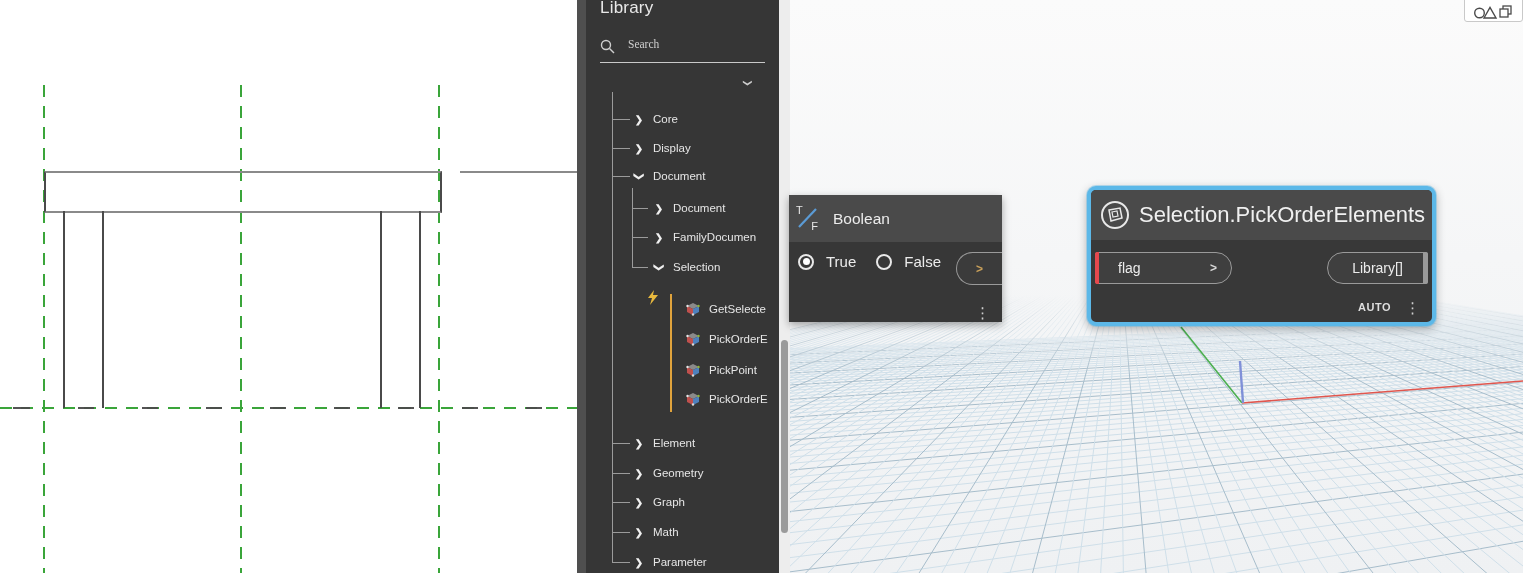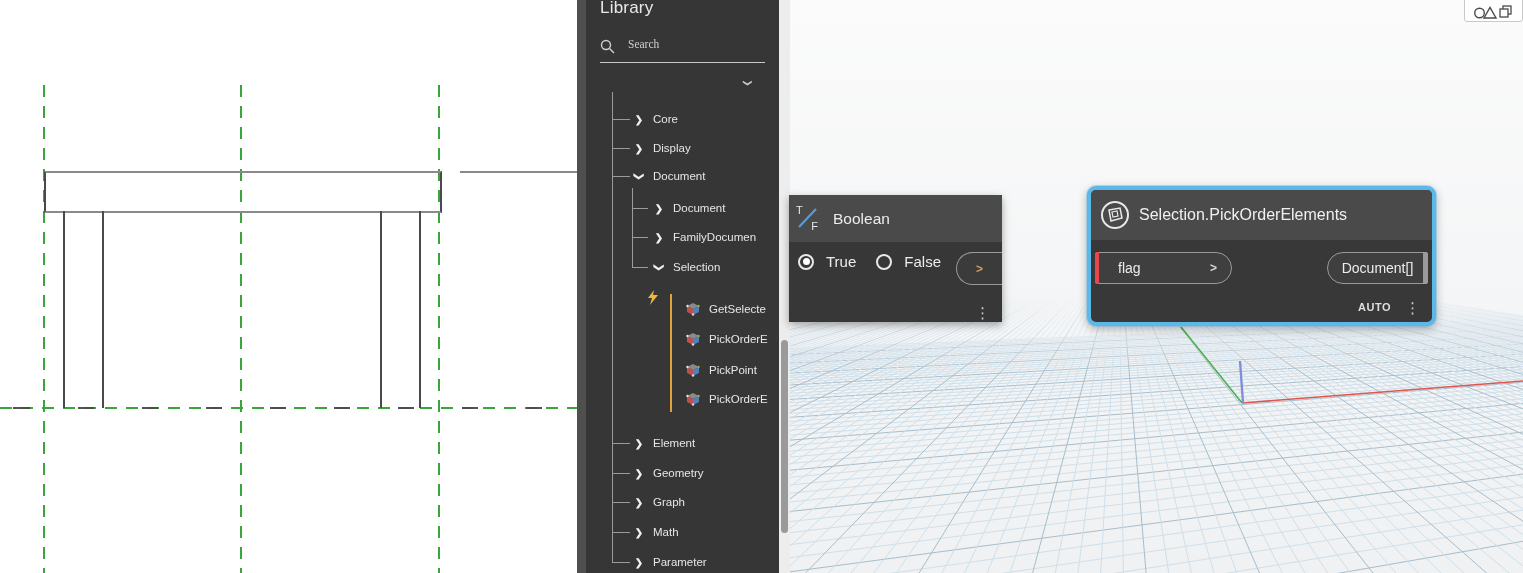--- a/index.html
+++ b/index.html
@@ -63,21 +63,21 @@
   .out-pill-bool{position:absolute;right:0;top:57px;width:45px;height:31px;background:#3b3b3b;
     border:1.5px solid #9a9a9a;border-right:none;border-radius:17px 0 0 17px;
     display:flex;align-items:center;justify-content:center;color:#c9a05a;font-size:12px;font-weight:bold;}
   .kebab{color:#cfcfcf;font-size:15px;line-height:7px;letter-spacing:0;cursor:pointer;}
   #bool-node .kebab{position:absolute;right:12px;bottom:6px;}
   
   #pick-node{left:1087px;top:186px;width:341px;height:132px;background:#383838;
     border:4px solid #5cb8e8;border-radius:9px;box-shadow:0 0 0 1px rgba(92,184,232,.4),0 3px 10px rgba(0,0,0,.3);}
   #pick-node .node-header{height:50px;border-radius:5px 5px 0 0;}
   .circ-icon{margin-left:8px;flex:0 0 32px;}
-  #pick-node .node-title{color:#f0f0f0;font-size:16px;margin-left:8px;white-space:nowrap;}
+  #pick-node .node-title{color:#f0f0f0;font-size:22px;margin-left:8px;white-space:nowrap;}
   .port-row{position:absolute;left:0;top:60px;right:0;height:36px;}
   .in-pill{position:absolute;left:4px;top:2px;width:127px;height:30px;background:#3f3f3f;
     border:1px solid #9a9a9a;border-radius:3px 17px 17px 3px;display:flex;align-items:center;padding-left:8px;}
   .in-pill .redbar{position:absolute;left:-1px;top:-1px;width:4px;height:32px;background:#e5484d;border-radius:2px 0 0 2px;}
   .in-pill .pname{color:#ececec;font-size:14px;margin-left:14px;flex:1;}
   .in-pill .pchev{color:#d8d8d8;font-size:12px;font-weight:bold;margin-right:14px;}
   .out-pill{position:absolute;right:4px;top:2px;width:99px;height:30px;background:#3f3f3f;
     border:1px solid #9a9a9a;border-radius:17px 3px 3px 17px;display:flex;align-items:center;justify-content:center;}
   .out-pill .graybar{position:absolute;right:-1px;top:-1px;width:5px;height:32px;background:#9a9a9a;border-radius:0 2px 2px 0;}
   .out-pill .pname{color:#ececec;font-size:14px;}
@@ -478,21 +478,21 @@
       </svg>
       <span class="node-title">Selection.PickOrderElements</span>
     </div>
     <div class="port-row">
       <div class="in-pill">
         <span class="redbar"></span>
         <span class="pname">flag</span>
         <span class="pchev">&gt;</span>
       </div>
       <div class="out-pill">
-        <span class="pname">Document[]</span>
+        <span class="pname">Library[]</span>
         <span class="graybar"></span>
       </div>
     </div>
     <div class="node-footer">
       <span class="lacing">AUTO</span>
       <span class="kebab">⋮</span>
     </div>
   </div>
 
   <div id="preview-btn">

